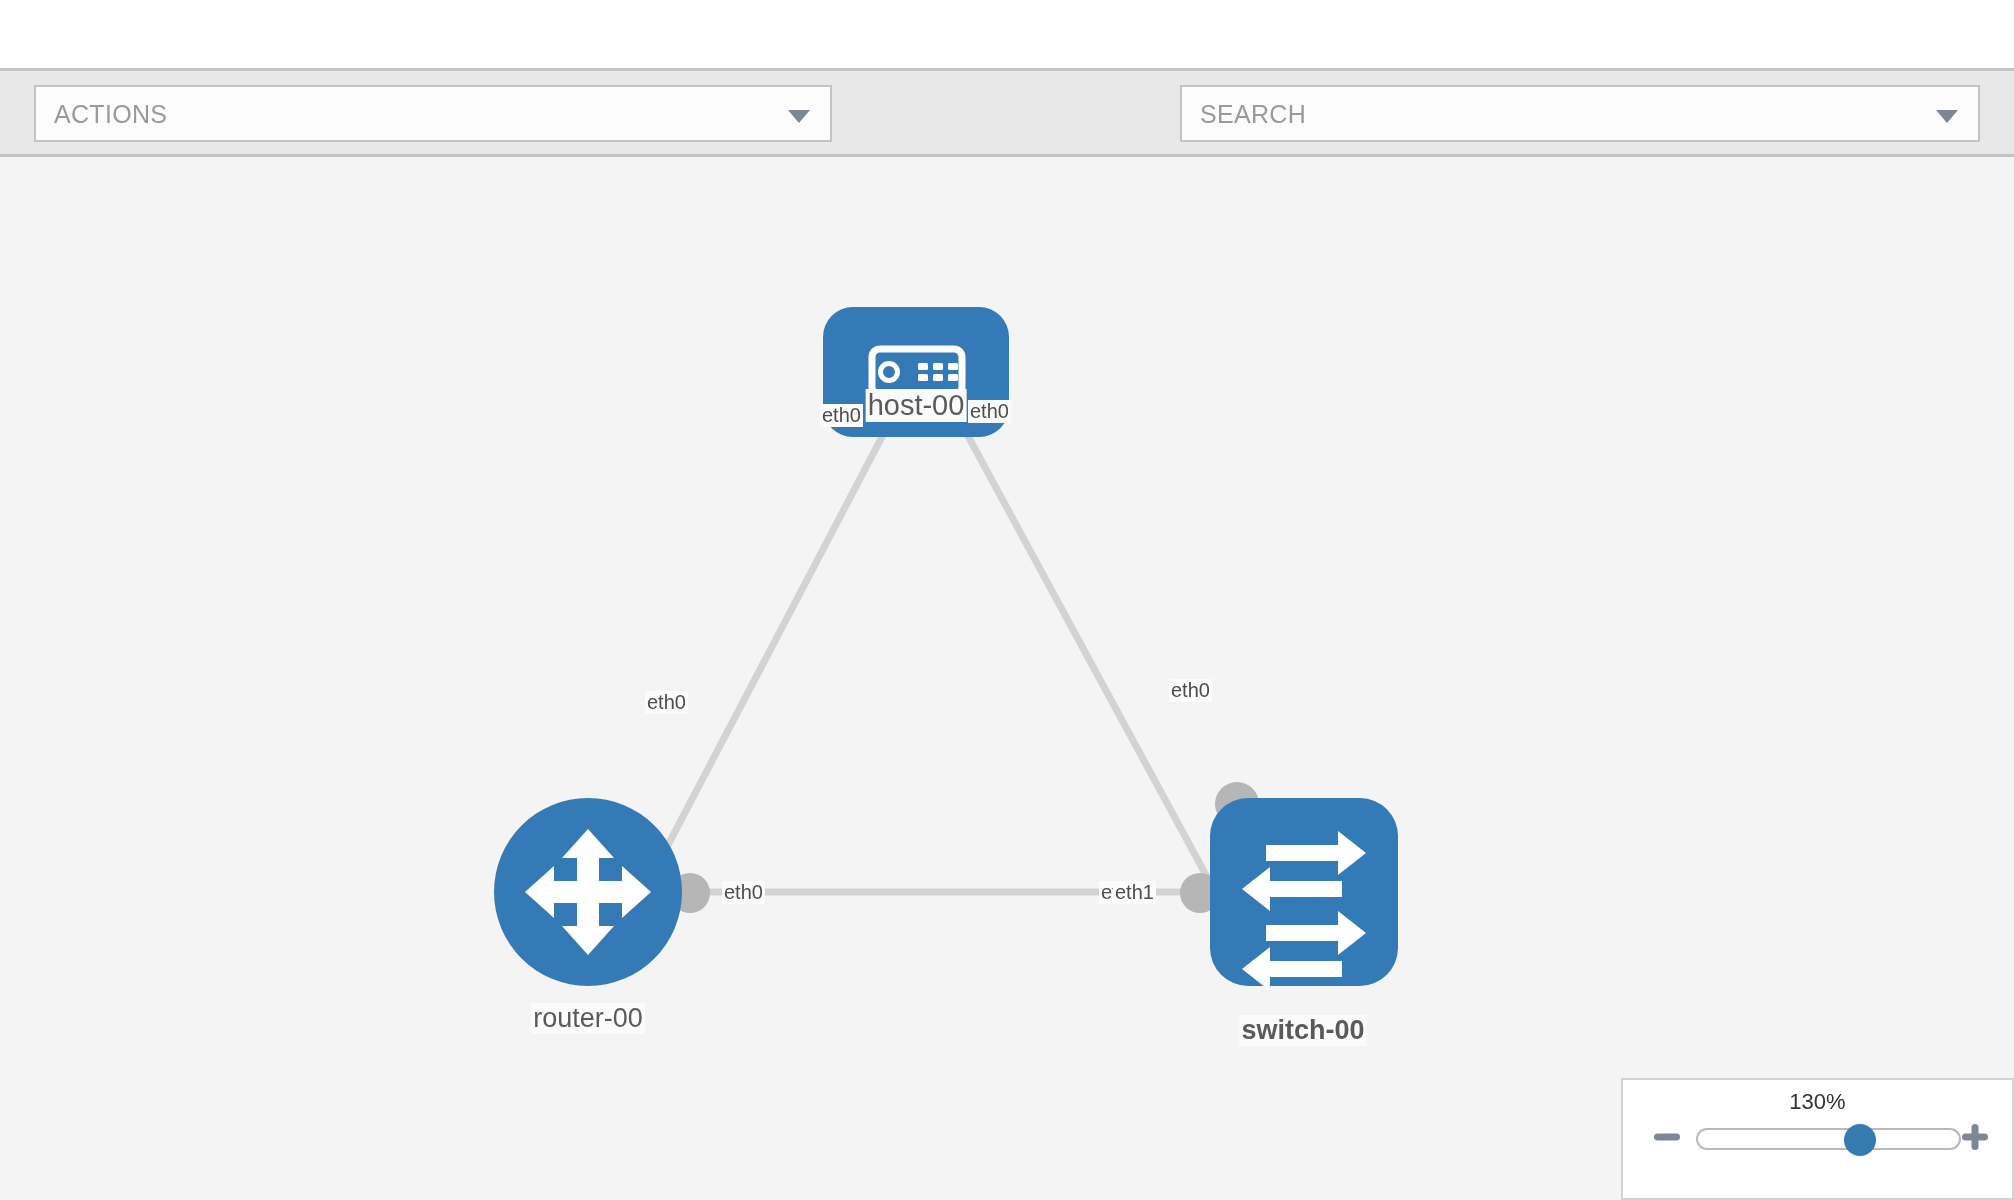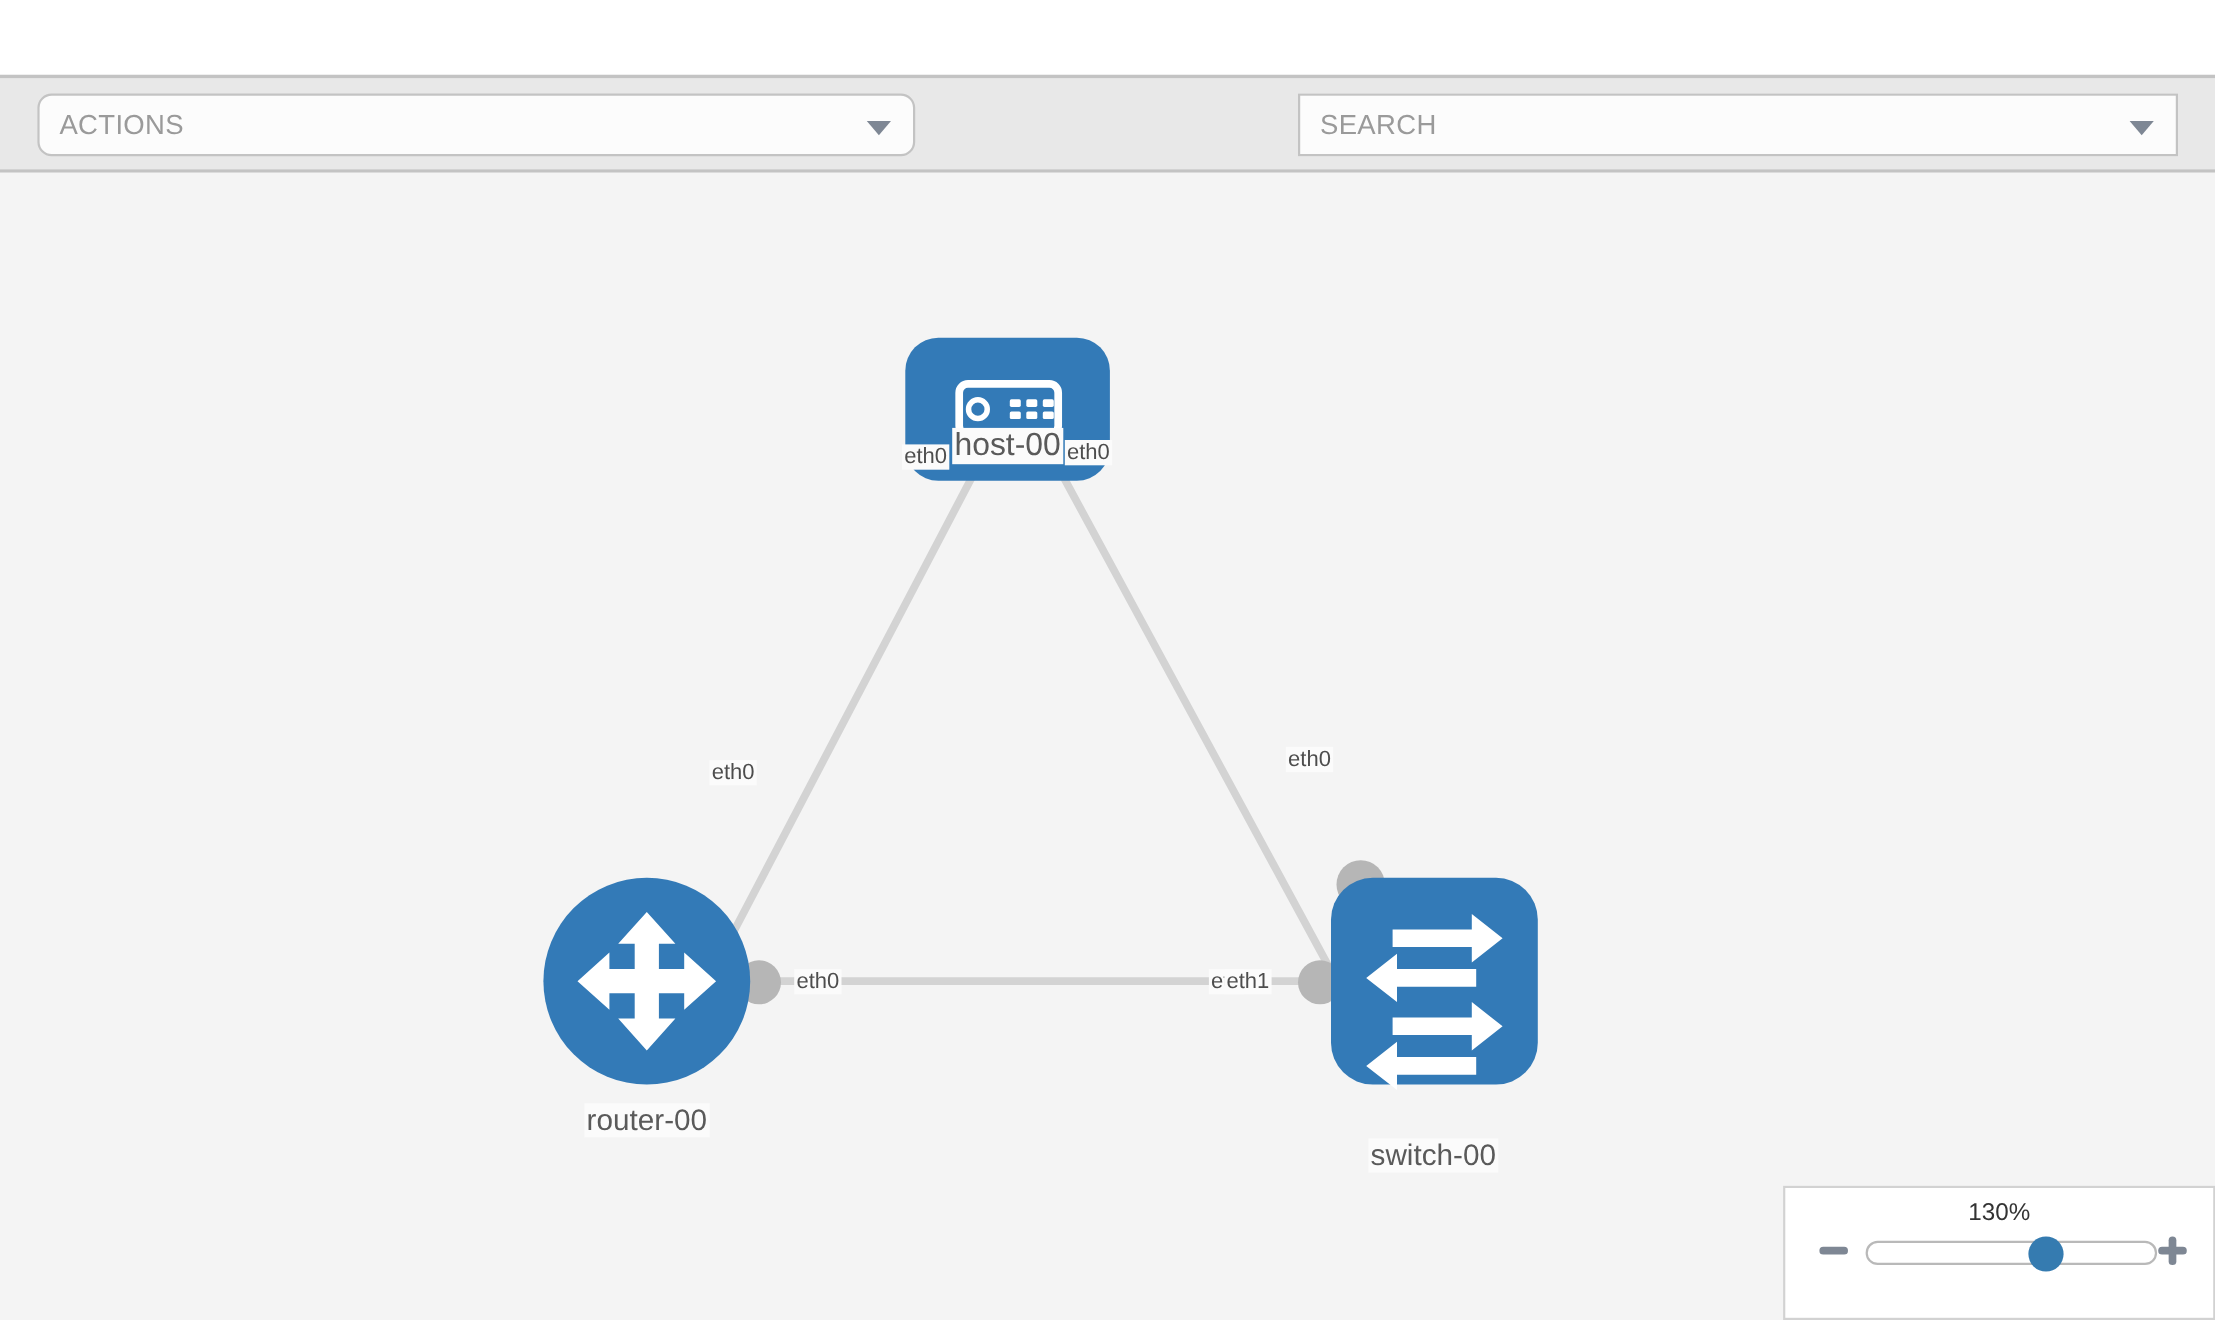--- a/index.html
+++ b/index.html
@@ -59,21 +59,21 @@
     box-sizing: border-box;
   }
   .actions-select {
     position: absolute;
     left: 34px;
     top: 14px;
     width: 798px;
     height: 57px;
     background: #fcfcfc;
     border: 2px solid #c3c3c3;
-    border-radius: 13px;
+    border-radius: 0;
     box-sizing: border-box;
     cursor: pointer;
   }
   .actions-select .sel-label {
     position: absolute;
     left: 18px;
     top: 13px;
     font-size: 25px;
     color: #9a9a9a;
     letter-spacing: 0.3px;
@@ -308,21 +308,21 @@
 
           <path d="M1266 768 h72 v-14 l28 22 -28 22 v-14 h-72 z"></path>
 
           <path d="M1342 804 h-72 v-14 l-28 22 28 22 v-14 h72 z"></path>
         </g>
       </g>
     </svg>
 
     <div class="node-label" style="left:916px; top:232px; font-size:29px;">host-00</div>
     <div class="node-label" style="left:588px; top:846px;">router-00</div>
-    <div class="node-label" style="left:1303px; top:878px;">switch-00</div>
+    <div class="node-label" style="left:1303px; top:858px;font-weight:bold;">switch-00</div>
 
     <div class="edge-label" style="left:820px; top:247px;">eth0</div>
     <div class="edge-label" style="left:968px; top:243px;">eth0</div>
     <div class="edge-label" style="left:645px; top:534px;">eth0</div>
     <div class="edge-label" style="left:1169px; top:522px;">eth0</div>
     <div class="edge-label" style="left:722px; top:724px;">eth0</div>
     <div class="edge-label" style="left:1099px; top:724px;">eth</div>
     <div class="edge-label" style="left:1113px; top:724px;">eth1</div>
   </div>
 

